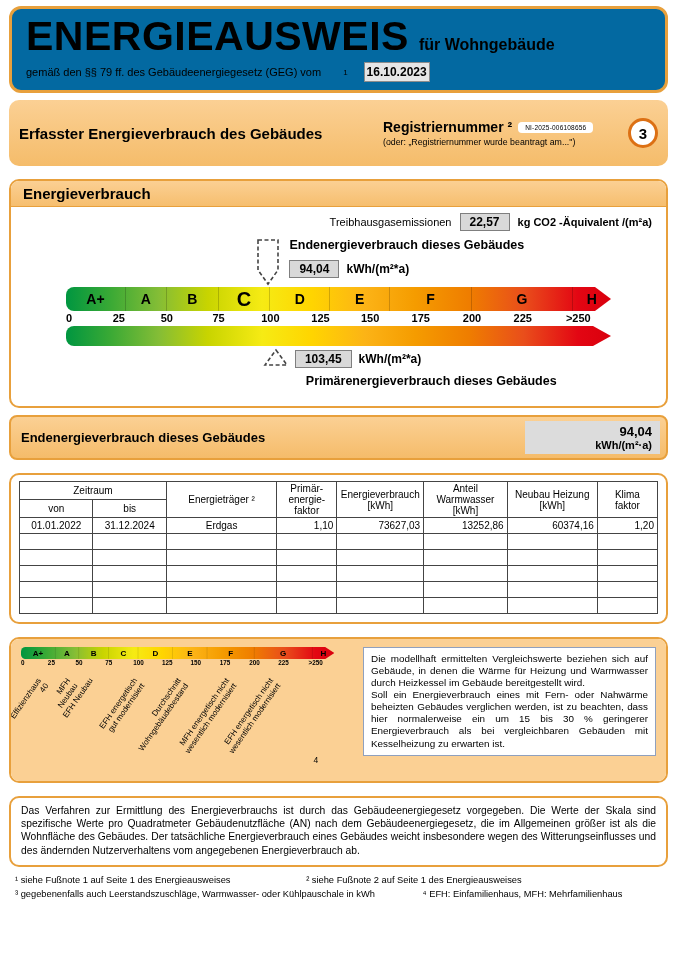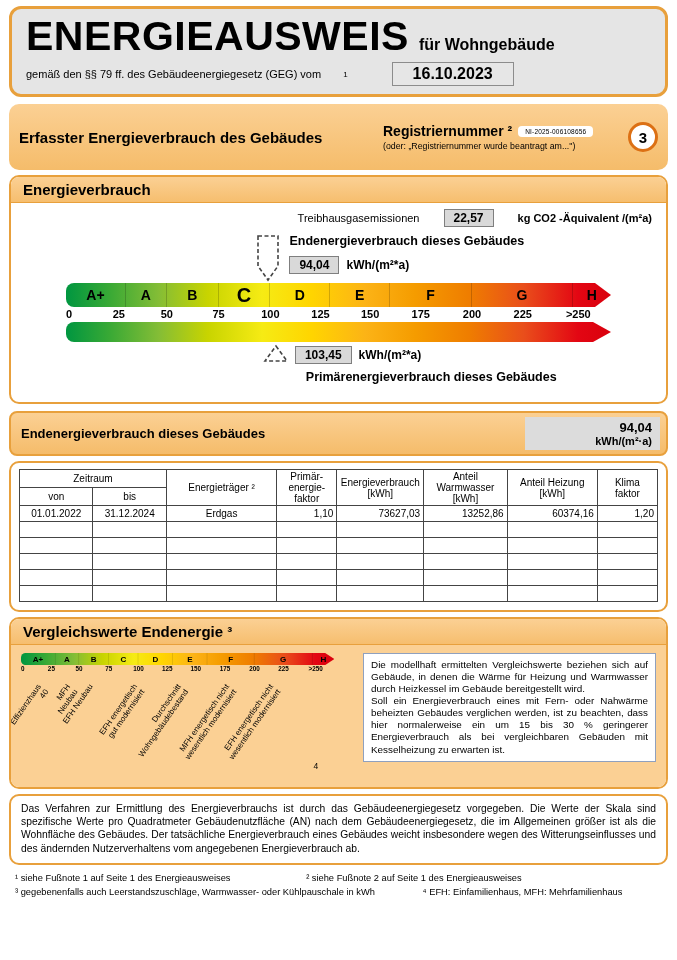--- a/index.html
+++ b/index.html
@@ -5,45 +5,45 @@
   * { box-sizing: border-box; margin: 0; padding: 0; }
   html,body { background:#fff; }
   body {
     width: 677px; height: 960px;
     font-family: "Liberation Sans", "DejaVu Sans", sans-serif;
     color:#000; padding: 6px 9px; overflow: hidden;
   }
   .pre { white-space: pre-line; }
 
   
-  .sect { border: 2.5px solid #E8A03C; border-radius: 10px; overflow: hidden; margin-top: 5px; background: #fff; }
+  .sect { border: 2.5px solid #E8A03C; border-radius: 10px; overflow: hidden; margin-top: 13px; background: #fff; }
   .sect-head { background: linear-gradient(#FBD094,#F6BE6E); padding: 4px 12px; font-weight: 700; font-size: 15px; border-bottom: 1.5px solid #E8A03C; }
 
   
-  .hdr { border: 3px solid #E8A03C; border-radius: 12px; padding: 4px 14px 8px; background:#e5e5e5; }
+  .hdr { border: 3px solid #E8A03C; border-radius: 12px; padding: 4px 14px 8px; background:#0369a1; }
   .hdr-row1 { display:flex; align-items: baseline; gap: 10px; }
   .hdr-title { font-size: 41px; font-weight: 700; letter-spacing: 0.5px; }
   .hdr-sub { font-size: 16px; font-weight: 700; }
   .hdr-row2 { display:flex; align-items: center; gap: 8px; font-size: 11px; margin-top: 2px; }
   .hdr-row2 sup { font-size: 8px; margin: 0 8px 0 14px; }
-  .datebox { background:#E6E6E6; border:1px solid #8C8C8C; padding: 2px 20px; font-size: 16px; font-weight: 700; margin-left: 28px; }
+  .datebox { background:#E6E6E6; border:1px solid #8C8C8C; padding: 2px 2px; font-size: 12px; font-weight: 700; }
 
   
   .banner { margin-top: 7px; background: linear-gradient(#FBD094,#F5BC6A); border-radius: 10px; padding: 18px 10px; display:flex; align-items:center; }
   .banner-title { font-weight: 700; font-size: 15px; flex: 1; }
   .banner-reg { width: 235px; }
   .banner-reg-row { display:flex; align-items:center; gap:6px; }
   .banner-reg-label { font-weight: 700; font-size: 14px; }
   .banner-reg-val { background:#fff; border-radius: 4px; padding: 2px 7px; font-size: 6.5px; letter-spacing:.2px; }
   .banner-reg-alt { font-size: 8.8px; margin-top: 2px; }
   .page-badge { width: 30px; height: 30px; border: 3px solid #DC7014; border-radius: 50%; background:#fff; display:flex; align-items:center; justify-content:center; font-weight:700; font-size: 15px; margin-left: 10px; }
 
   
   .cons-body { padding: 4px 14px 6px; }
-  .ghg-row { display:flex; justify-content:flex-end; align-items:center; gap: 24px; font-size: 11px; margin: 2px 0 4px; }
+  .ghg-row { display:flex; justify-content:flex-end; align-items:center; gap: 8px; font-size: 11px; margin: 2px 0 4px; }
   .vbox { background:#D9D9D9; border: 1px solid #7F7F7F; padding: 1px 9px; font-weight: 700; font-size: 12px; display:inline-block; }
   .b { font-weight: 700; }
   .scale-wrap { position: relative; width: 545px; margin: 0 auto; }
   .marker-top { position: relative; height: 52px; }
   .marker-top .pent { position:absolute; left: 37%; top: 3px; transform: translateX(-50%); }
   .end-label { position:absolute; left: 41%; top: 3px; font-weight:700; font-size: 12.5px; white-space: nowrap; }
   .end-value { position:absolute; left: 41%; top: 25px; display:flex; gap: 7px; align-items:center; }
   .grad { background: linear-gradient(90deg,#009640 0%,#39A935 8%,#84BD36 17%,#C8D400 26%,#F6EB14 36%,#FFD500 45%,#FCB316 55%,#F59C00 64%,#EF7D00 74%,#E94E1B 84%,#E30613 94%,#D9000D 100%); }
   .letters-bar { display:flex; height: 24px; border-radius: 8px 0 0 8px; clip-path: polygon(0 0, calc(100% - 16px) 0, 100% 50%, calc(100% - 16px) 100%, 0 100%); }
   .seg { display:flex; align-items:center; justify-content:center; font-weight: 700; font-size: 14px; border-right: 1px solid rgba(0,0,0,.18); }
@@ -222,21 +222,21 @@
           <th colspan="2">Zeitraum</th>
           <th rowspan="2">Energieträger ²</th>
           <th rowspan="2" class="pre">Primär-
 energie-
 faktor</th>
           <th rowspan="2" class="pre">Energieverbrauch
 [kWh]</th>
           <th rowspan="2" class="pre">Anteil
 Warmwasser
 [kWh]</th>
-          <th rowspan="2" class="pre">Anteil Heizung
+          <th rowspan="2" class="pre">Neubau Heizung
 [kWh]</th>
           <th rowspan="2" class="pre">Klima
 faktor</th>
         </tr>
         <tr>
           <th>von</th>
           <th>bis</th>
         </tr>
       </thead>
       <tbody>
@@ -299,21 +299,20 @@
             <td></td>
             <td></td>
             <td></td>
           </tr>
       </tbody>
     </table>
   </div>
 </div>
 
 <div class="sect">
-  <div class="sect-head">Vergleichswerte Endenergie ³</div>
   <div class="cmp-body">
     <div class="cmp-left">
       <div class="mini-outer">
         <div class="mini">
           <div class="letters-bar grad">
             <span class="seg">A+</span>
             <span class="seg">A</span>
             <span class="seg">B</span>
             <span class="seg">C</span>
             <span class="seg">D</span>

